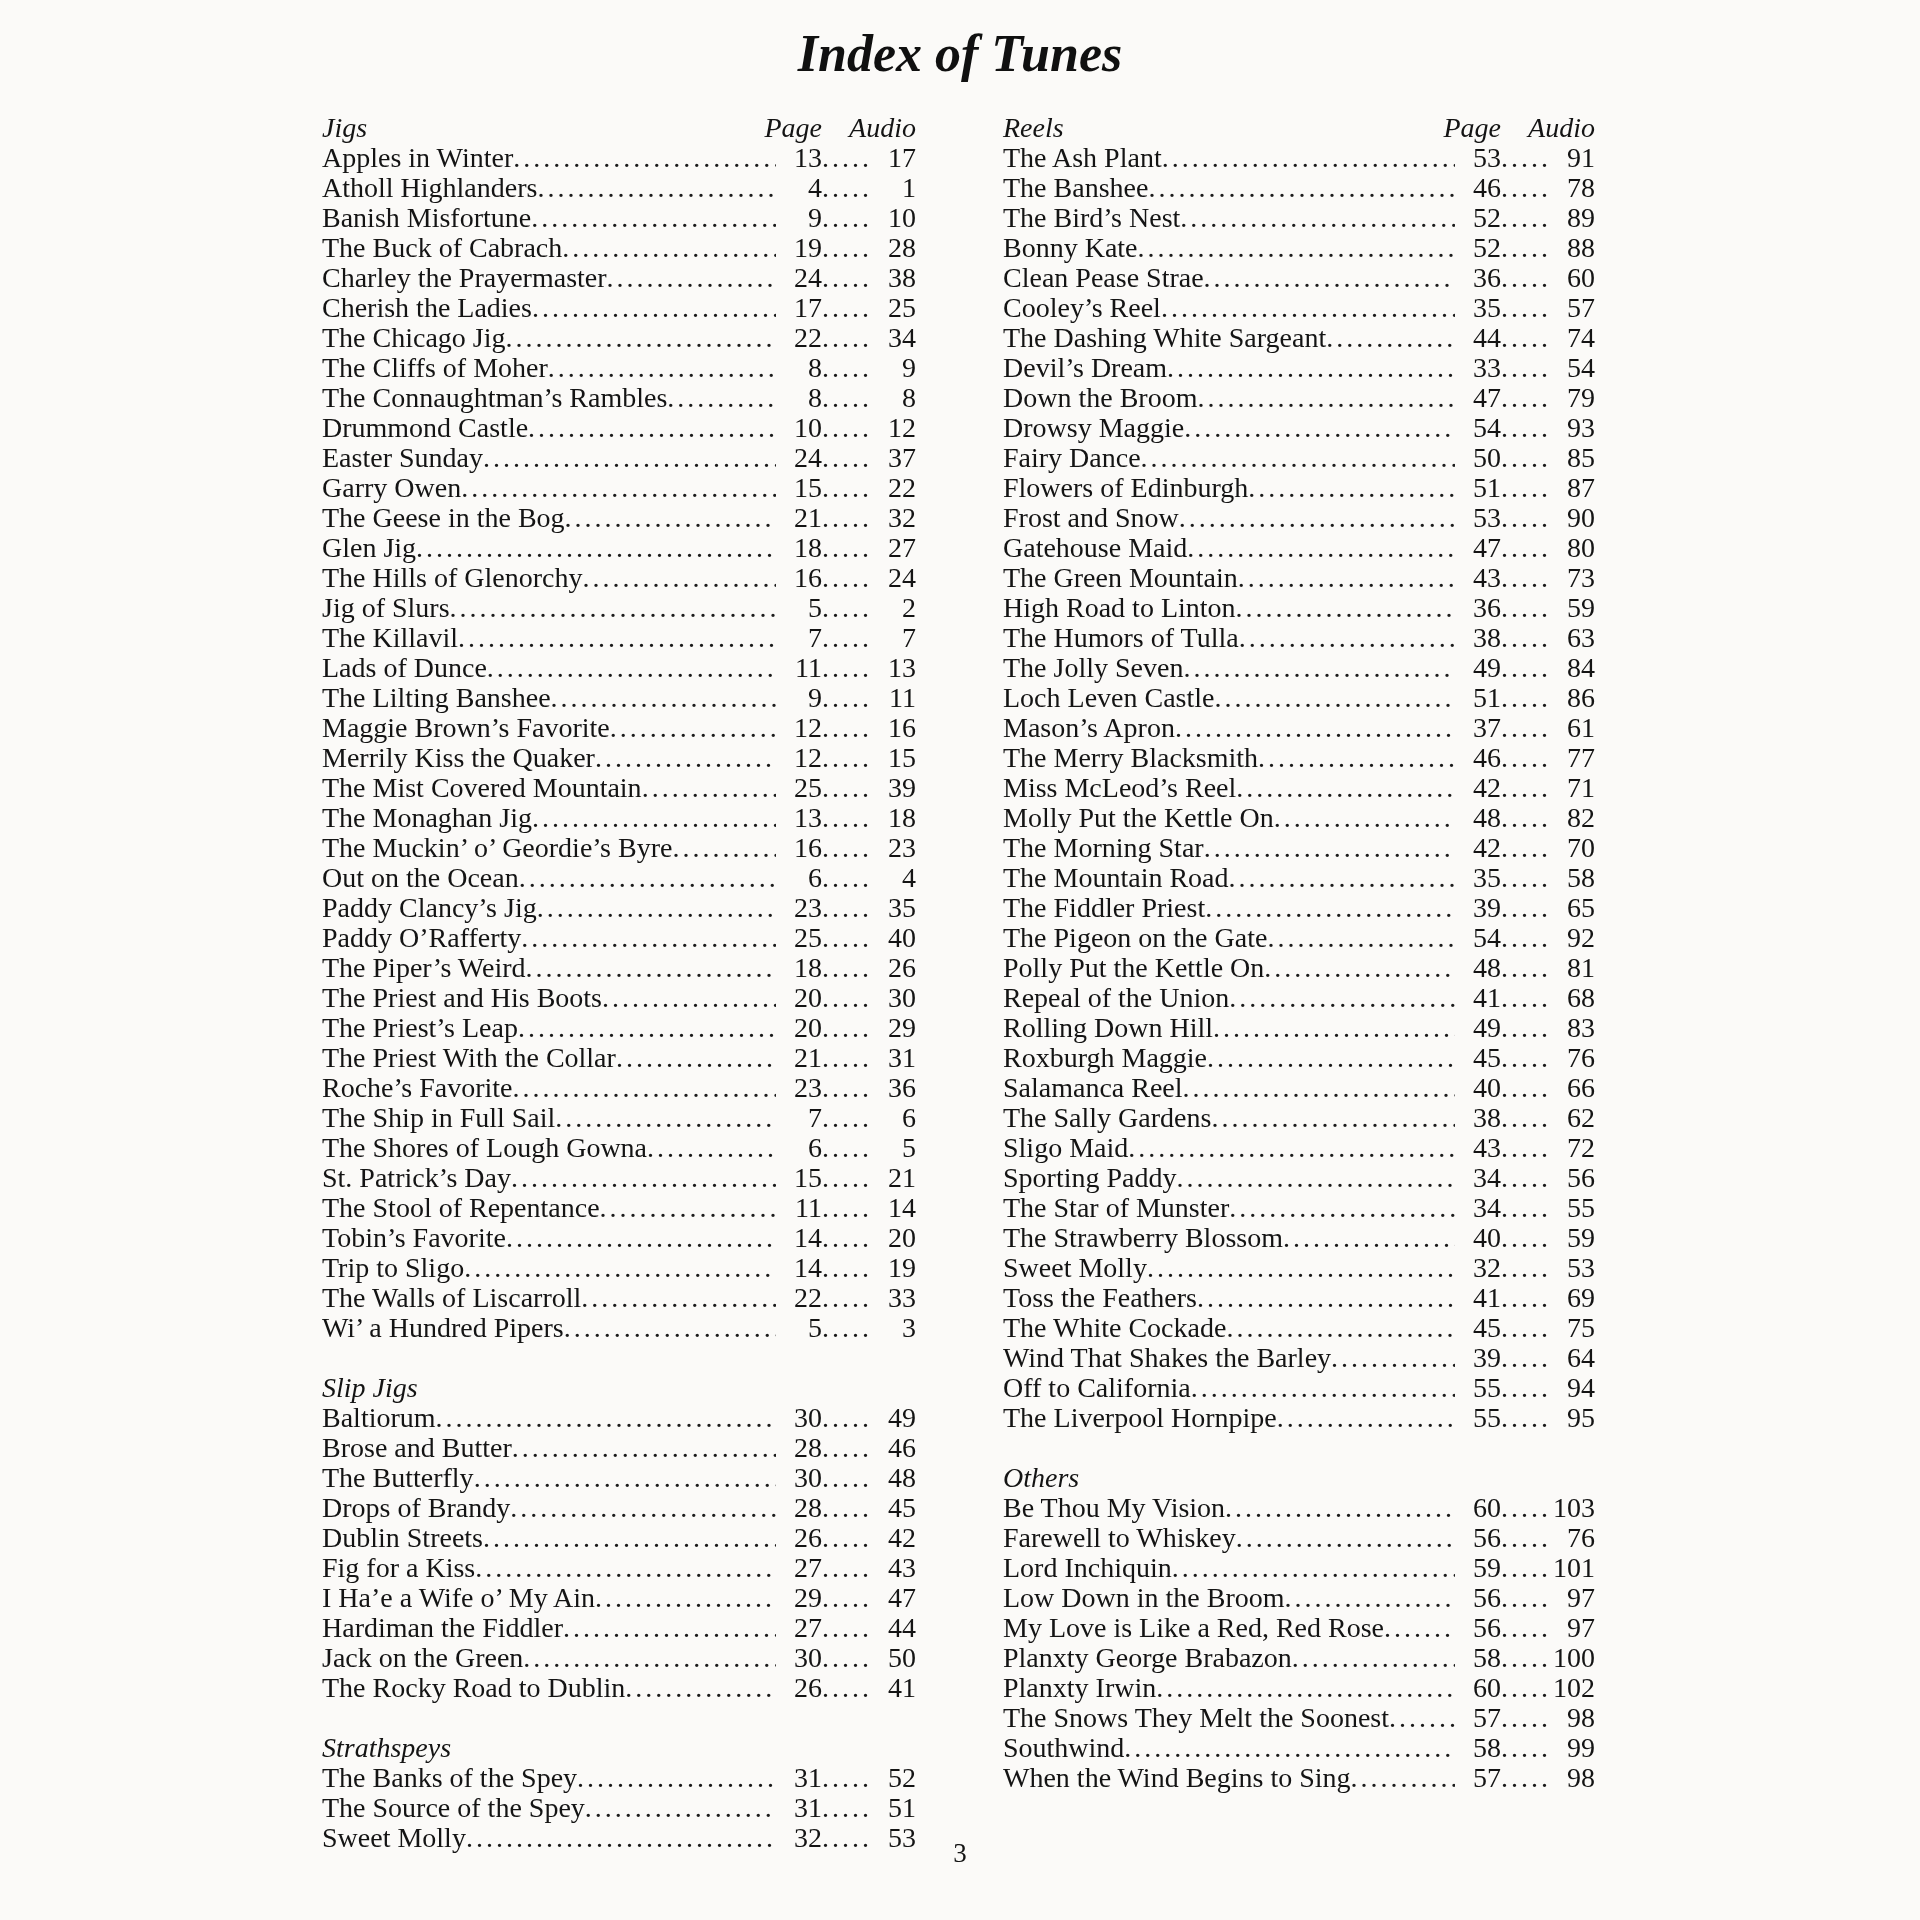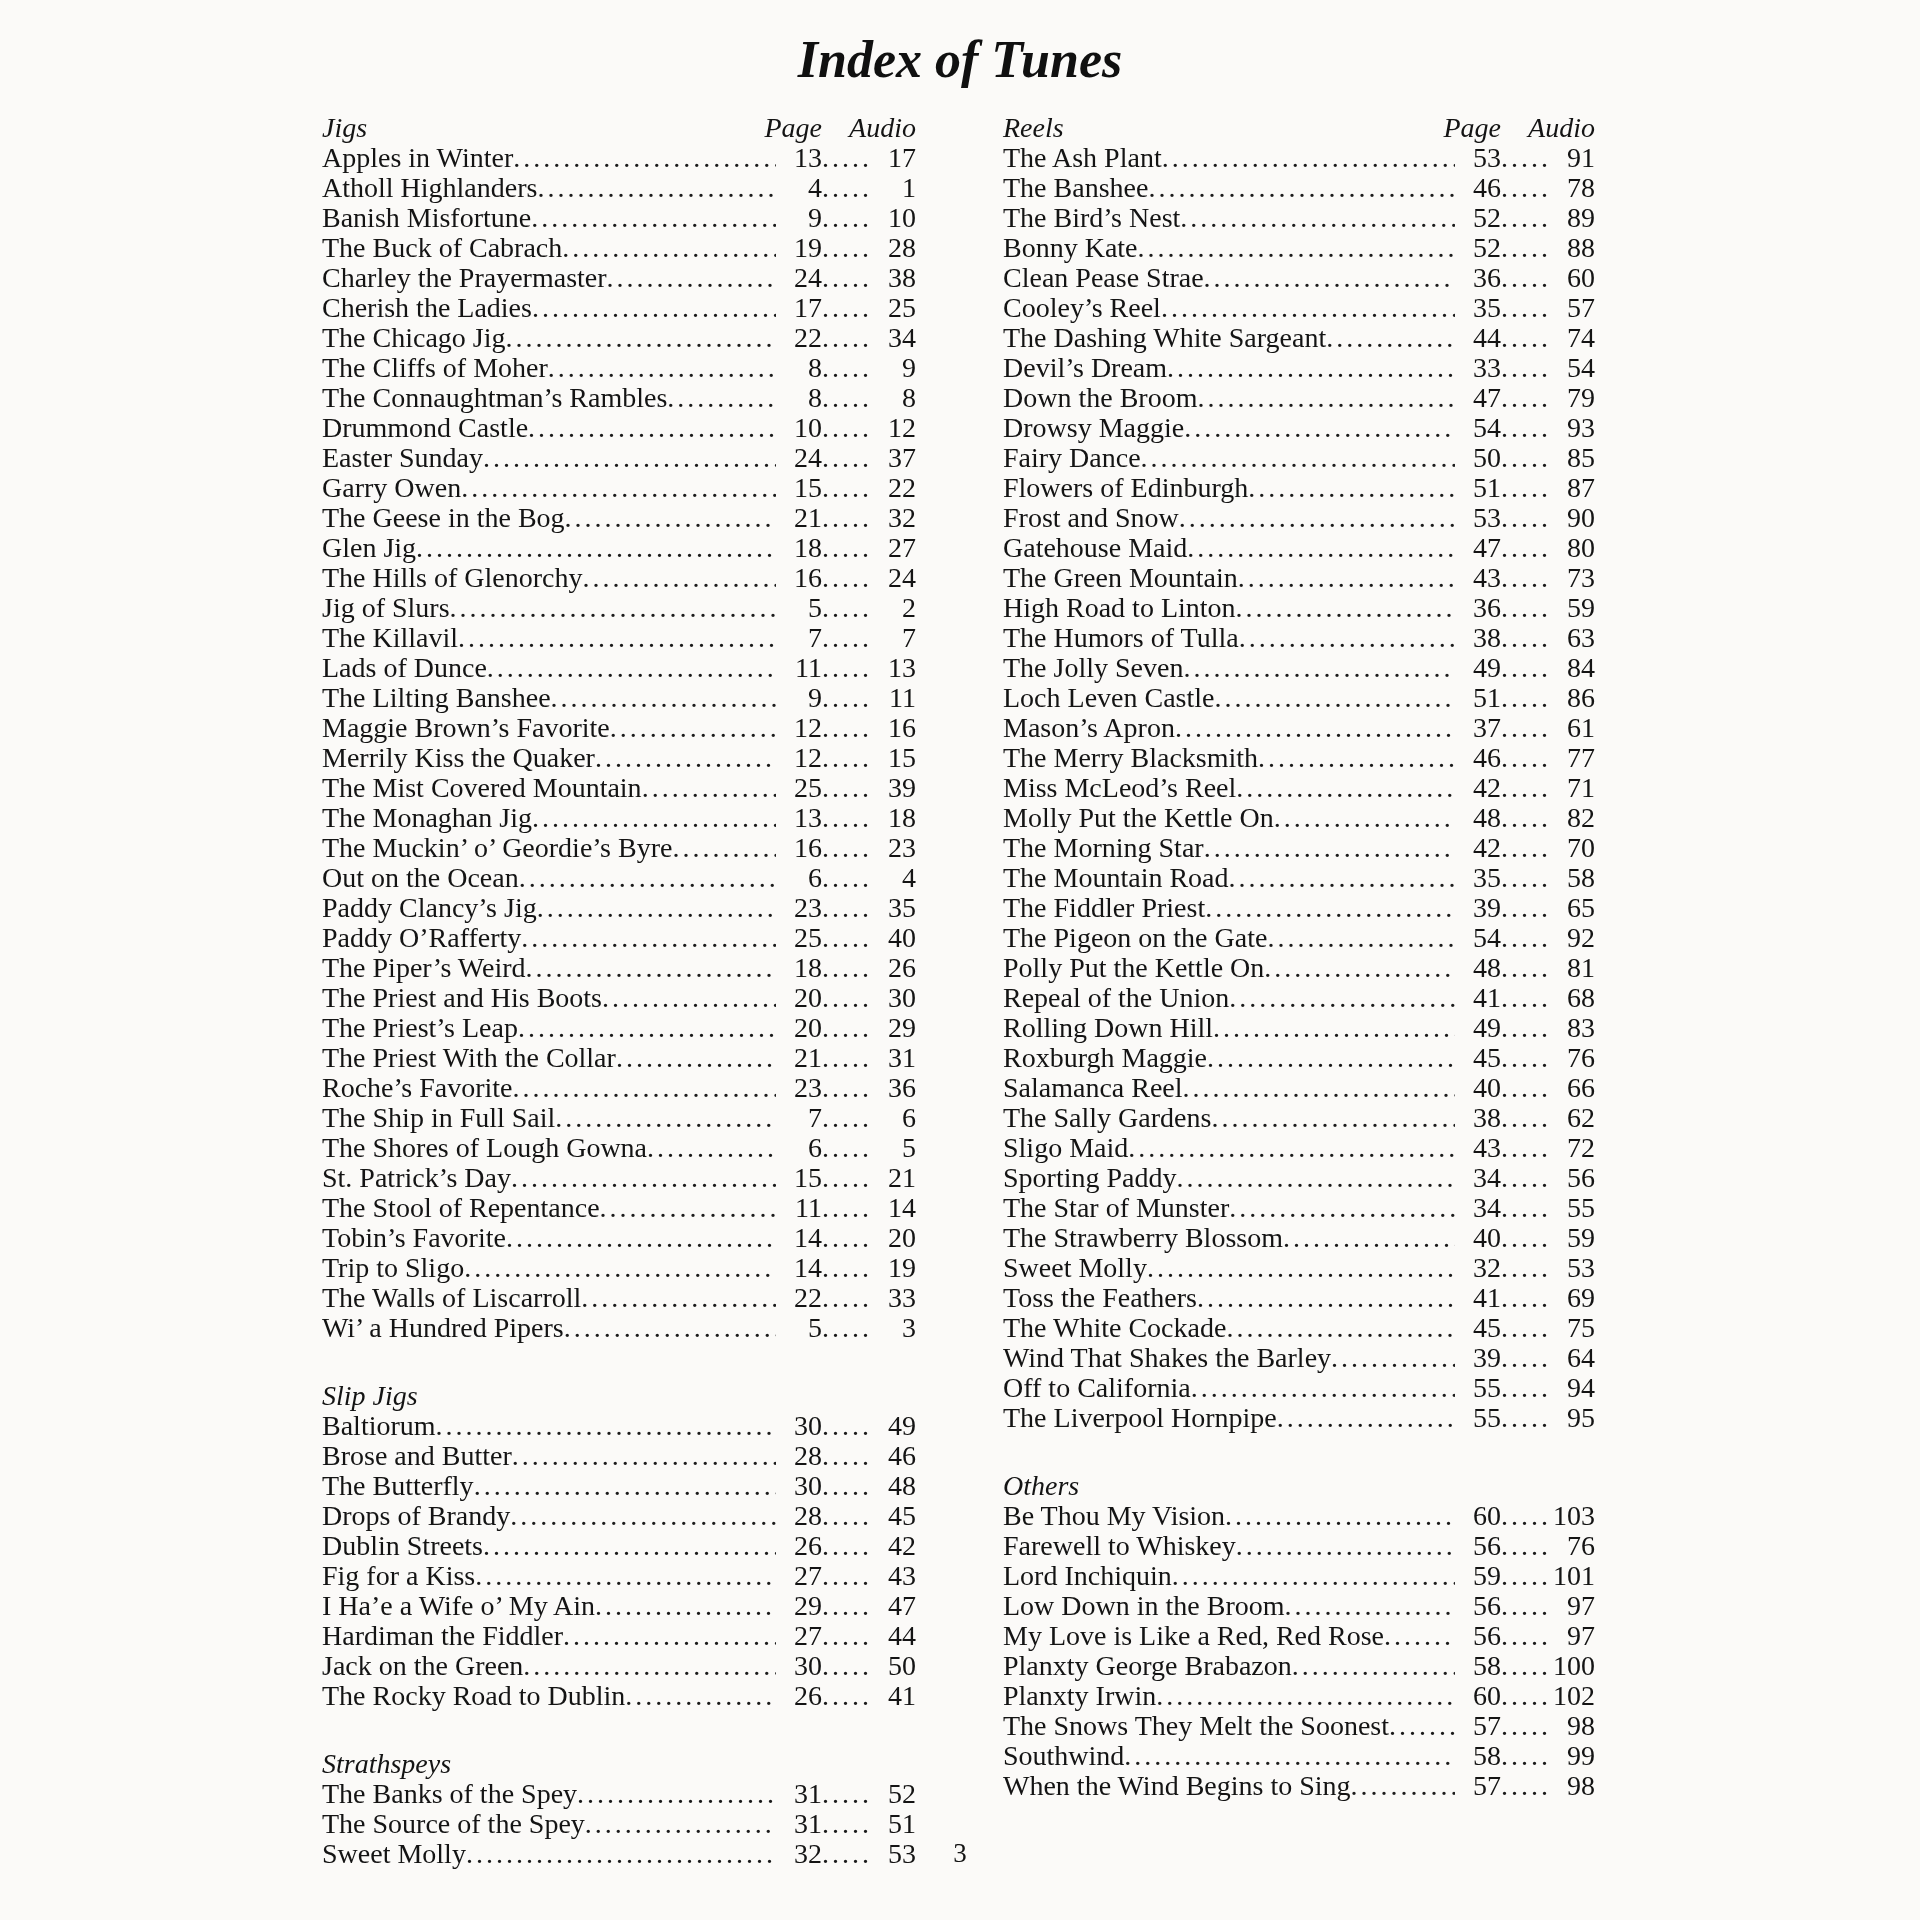--- a/index.html
+++ b/index.html
@@ -6,36 +6,36 @@
   .page{
     position:relative;
     width:1920px;height:1920px;
     background:#fbfaf8;
     font-family:"Liberation Serif","DejaVu Serif",serif;
     color:#141414;
     overflow:hidden;
   }
   .title{
     position:absolute;top:22px;left:0;right:0;
-    margin:8px;text-align:center;
+    margin:2px;text-align:center;
     font-style:italic;font-weight:bold;
     font-size:52px;line-height:60px;
     color:#101010;
   }
   .col{
     position:absolute;top:113px;
     font-size:28px;line-height:30px;
   }
   .col-left{left:322px;width:594px;}
   .col-right{left:1003px;width:592px;}
   .hrow,.row{
     display:flex;align-items:baseline;
     height:30px;line-height:30px;white-space:nowrap;
   }
-  .hrow.gap{margin-top:38px;}
+  .hrow.gap{margin-top:30px;}
   .sect{font-style:italic;flex:0 0 auto;}
   .spacer{flex:1 1 auto;}
   .collab{font-style:italic;flex:0 0 auto;}
   .au-lab{width:94px;text-align:right;}
   .tname{flex:0 0 auto;}
   .lead{flex:1 1 auto;overflow:hidden;}
   .lead2{flex:0 0 48px;width:48px;overflow:hidden;}
   .lead::after,.lead2::after{
     content:"................................................................................";
     letter-spacing:3px;color:#1a1a1a;

